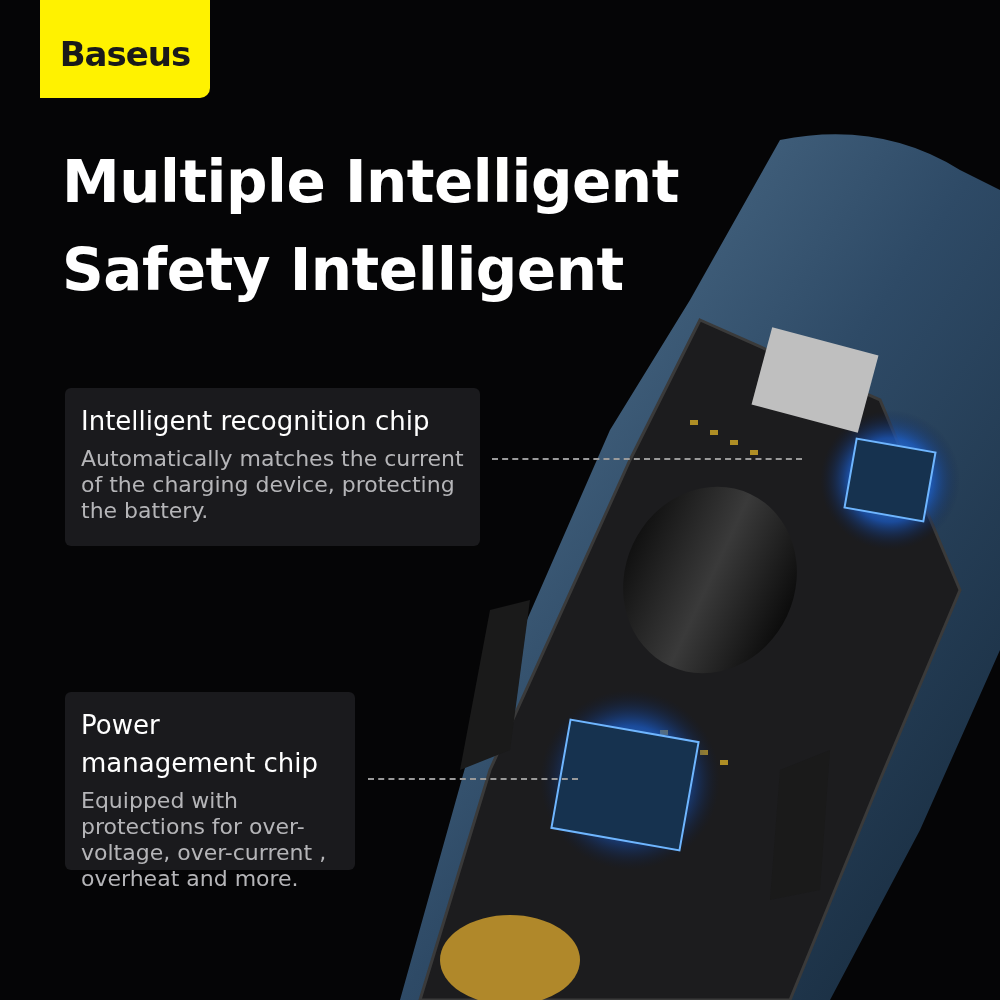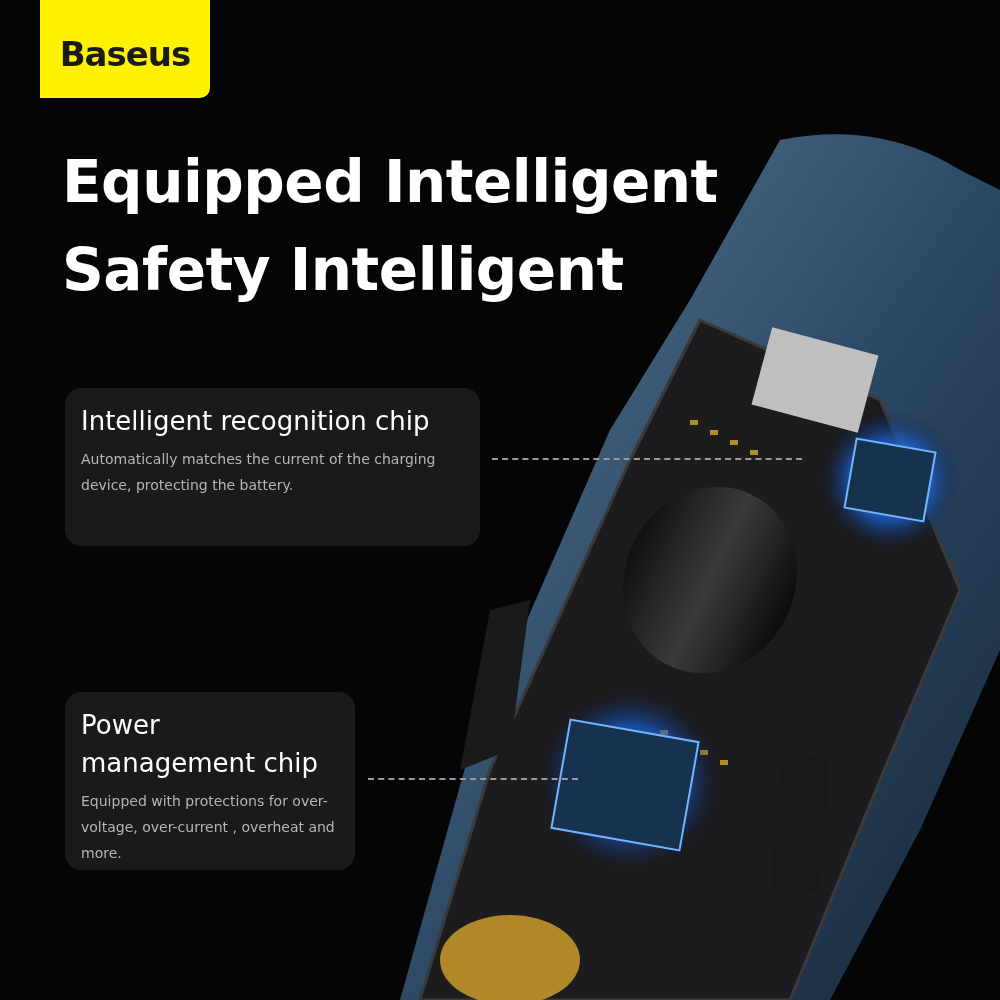--- a/index.html
+++ b/index.html
@@ -1,36 +1,36 @@
 <!DOCTYPE html>
 <html><head>
 <meta charset="utf-8">
 <style>
   html,body{margin:0;padding:0;}
   body{width:1000px;height:1000px;background:#050506;position:relative;overflow:hidden;font-family:"DejaVu Sans","Liberation Sans",sans-serif;}
   .logo{position:absolute;left:40px;top:0;width:170px;height:98px;background:#fff200;border-bottom-right-radius:10px;display:flex;align-items:center;justify-content:center;}
   .logo span{font-family:"DejaVu Sans",sans-serif;font-weight:bold;font-size:34px;color:#1a1a1a;letter-spacing:-1px;margin-top:10px;}
   .headline{position:absolute;left:62px;top:138px;color:#fff;font-family:"DejaVu Sans",sans-serif;font-weight:bold;font-size:58px;line-height:88px;letter-spacing:-0.5px;}
-  .card{position:absolute;background:#1a1a1d;border-radius:16px;color:#fff;}
+  .card{position:absolute;background:#1a1a1d;border-radius:6px;color:#fff;}
   .card .t{font-size:26px;line-height:38px;color:#fff;}
-  .card .d{font-size:14px;line-height:26px;color:#b5b5b8;margin-top:6px;}
+  .card .d{font-size:22px;line-height:26px;color:#b5b5b8;margin-top:6px;}
   .card1{left:65px;top:388px;width:415px;height:158px;padding:14px 16px;box-sizing:border-box;}
   .card2{left:65px;top:692px;width:290px;height:178px;padding:14px 16px;box-sizing:border-box;}
   .dash{position:absolute;height:0;border-top:2px dashed #9a9a9a;}
   .product{position:absolute;left:360px;top:130px;width:640px;height:870px;}
 </style>
 </head>
 <body>
 
 <div class="logo">
   <span>Baseus</span>
 </div>
 
 <div class="headline">
-  <div>Equipped Intelligent</div>
+  <div>Multiple Intelligent</div>
   <div>Safety Intelligent</div>
 </div>
 
 <svg class="product" viewBox="0 0 640 870">
   <defs>
     <linearGradient id="shell" x1="0" y1="0" x2="1" y2="1">
       <stop offset="0" stop-color="#5a7c98"></stop>
         <stop offset="0.5" stop-color="#2e4a66"></stop>
         <stop offset="1" stop-color="#15283a"></stop>
     </linearGradient>

